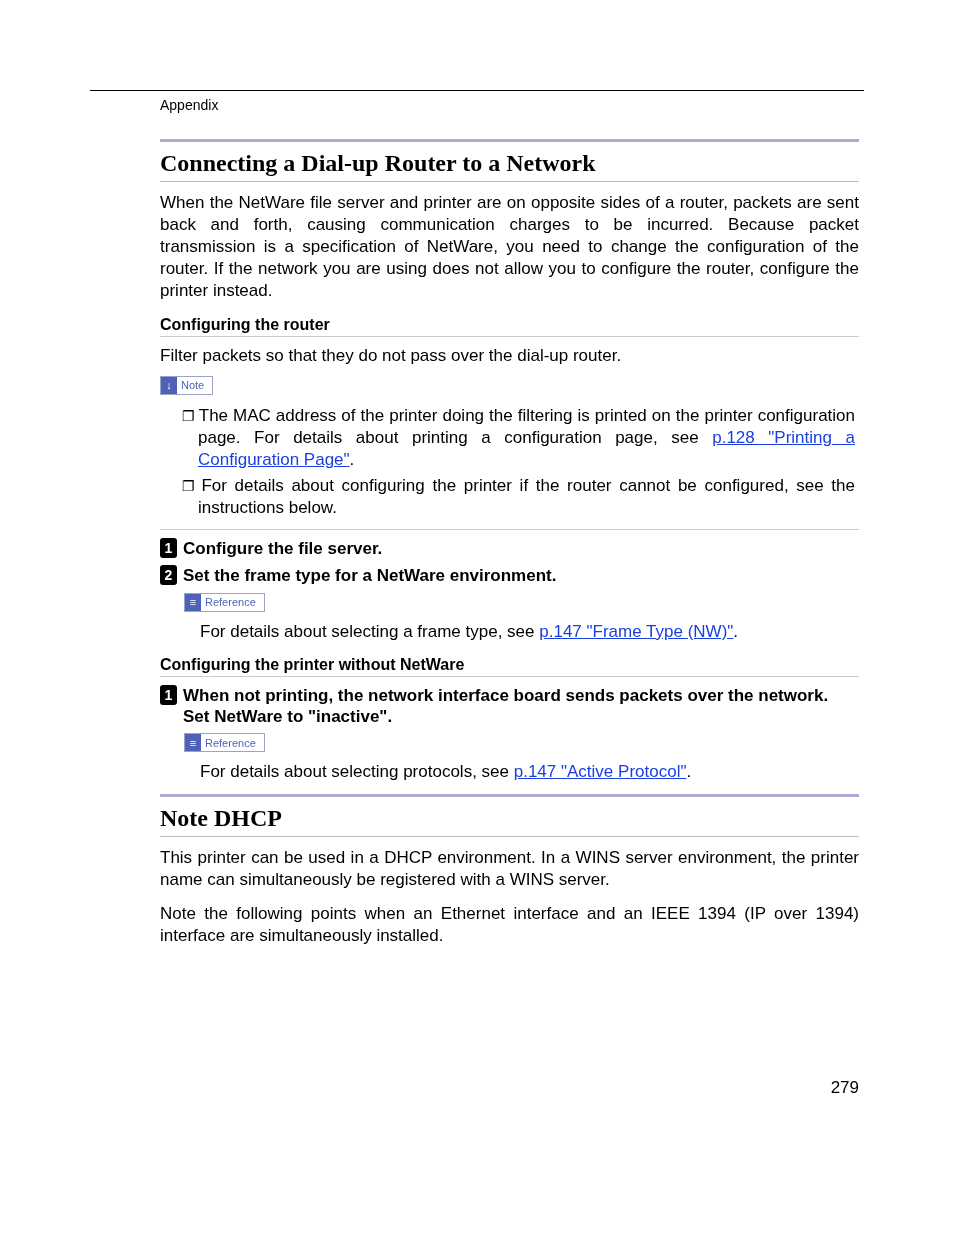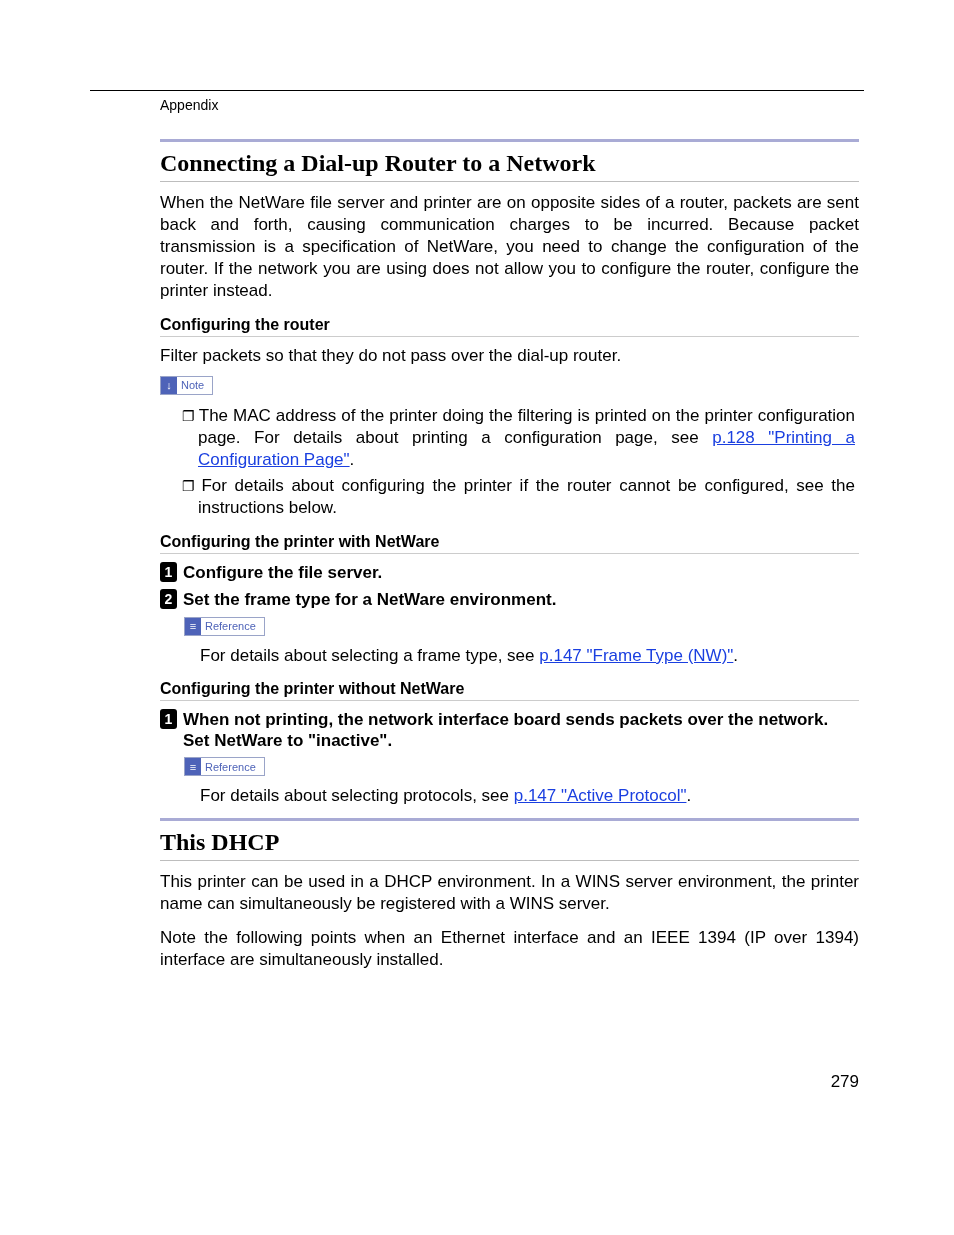--- a/index.html
+++ b/index.html
@@ -136,21 +136,21 @@
   }
   .indent {
     margin-left: 24px;
   }
   .ref-line {
     font-size: 17px;
     margin: 4px 0 10px 40px;
   }
   .page-number {
     position: absolute;
-    bottom: 54px;
+    bottom: 48px;
     right: 95px;
     font-size: 17px;
   }
 </style>
 </head>
 <body>
 
 <div class="page">
   <div class="hr-top"></div>
   <div class="breadcrumb">Appendix</div>
@@ -176,21 +176,20 @@
     </div>
 
     <ul class="note-list">
       <li>
         <span>The MAC address of the printer doing the filtering is printed on the printer configuration page. For details about printing a configuration page, see </span><a href="#" class="link">p.128 "Printing a Configuration Page"</a><span>.</span>
       </li>
       <li>For details about configuring the printer if the router cannot be configured, see the instructions below.</li>
     </ul>
 
     
-    <h3 class="sub">Configuring the printer with NetWare</h3>
     <div class="sub-rule"></div>
 
     <div class="step">
       <div class="num">1</div>
       <div class="text">Configure the file server.</div>
     </div>
     <div class="step">
       <div class="num">2</div>
       <div class="text">Set the frame type for a NetWare environment.</div>
     </div>
@@ -219,21 +218,21 @@
         <span class="icon">≡</span>
         <span class="label">Reference</span>
       </div>
     </div>
     <div class="ref-line">
       <span>For details about selecting protocols, see </span><a href="#" class="link">p.147 "Active Protocol"</a><span>.</span>
     </div>
 
     
     <div class="section-rule" style="margin-top:12px;"></div>
-    <h2 class="section">This DHCP</h2>
+    <h2 class="section">Note DHCP</h2>
     <div class="thin-rule"></div>
 
     <p class="body">This printer can be used in a DHCP environment. In a WINS server environment, the printer name can simultaneously be registered with a WINS server.</p>
     <p class="body">Note the following points when an Ethernet interface and an IEEE 1394 (IP over 1394) interface are simultaneously installed.</p>
 
   </div>
 
   <div class="page-number">279</div>
 </div>
 

